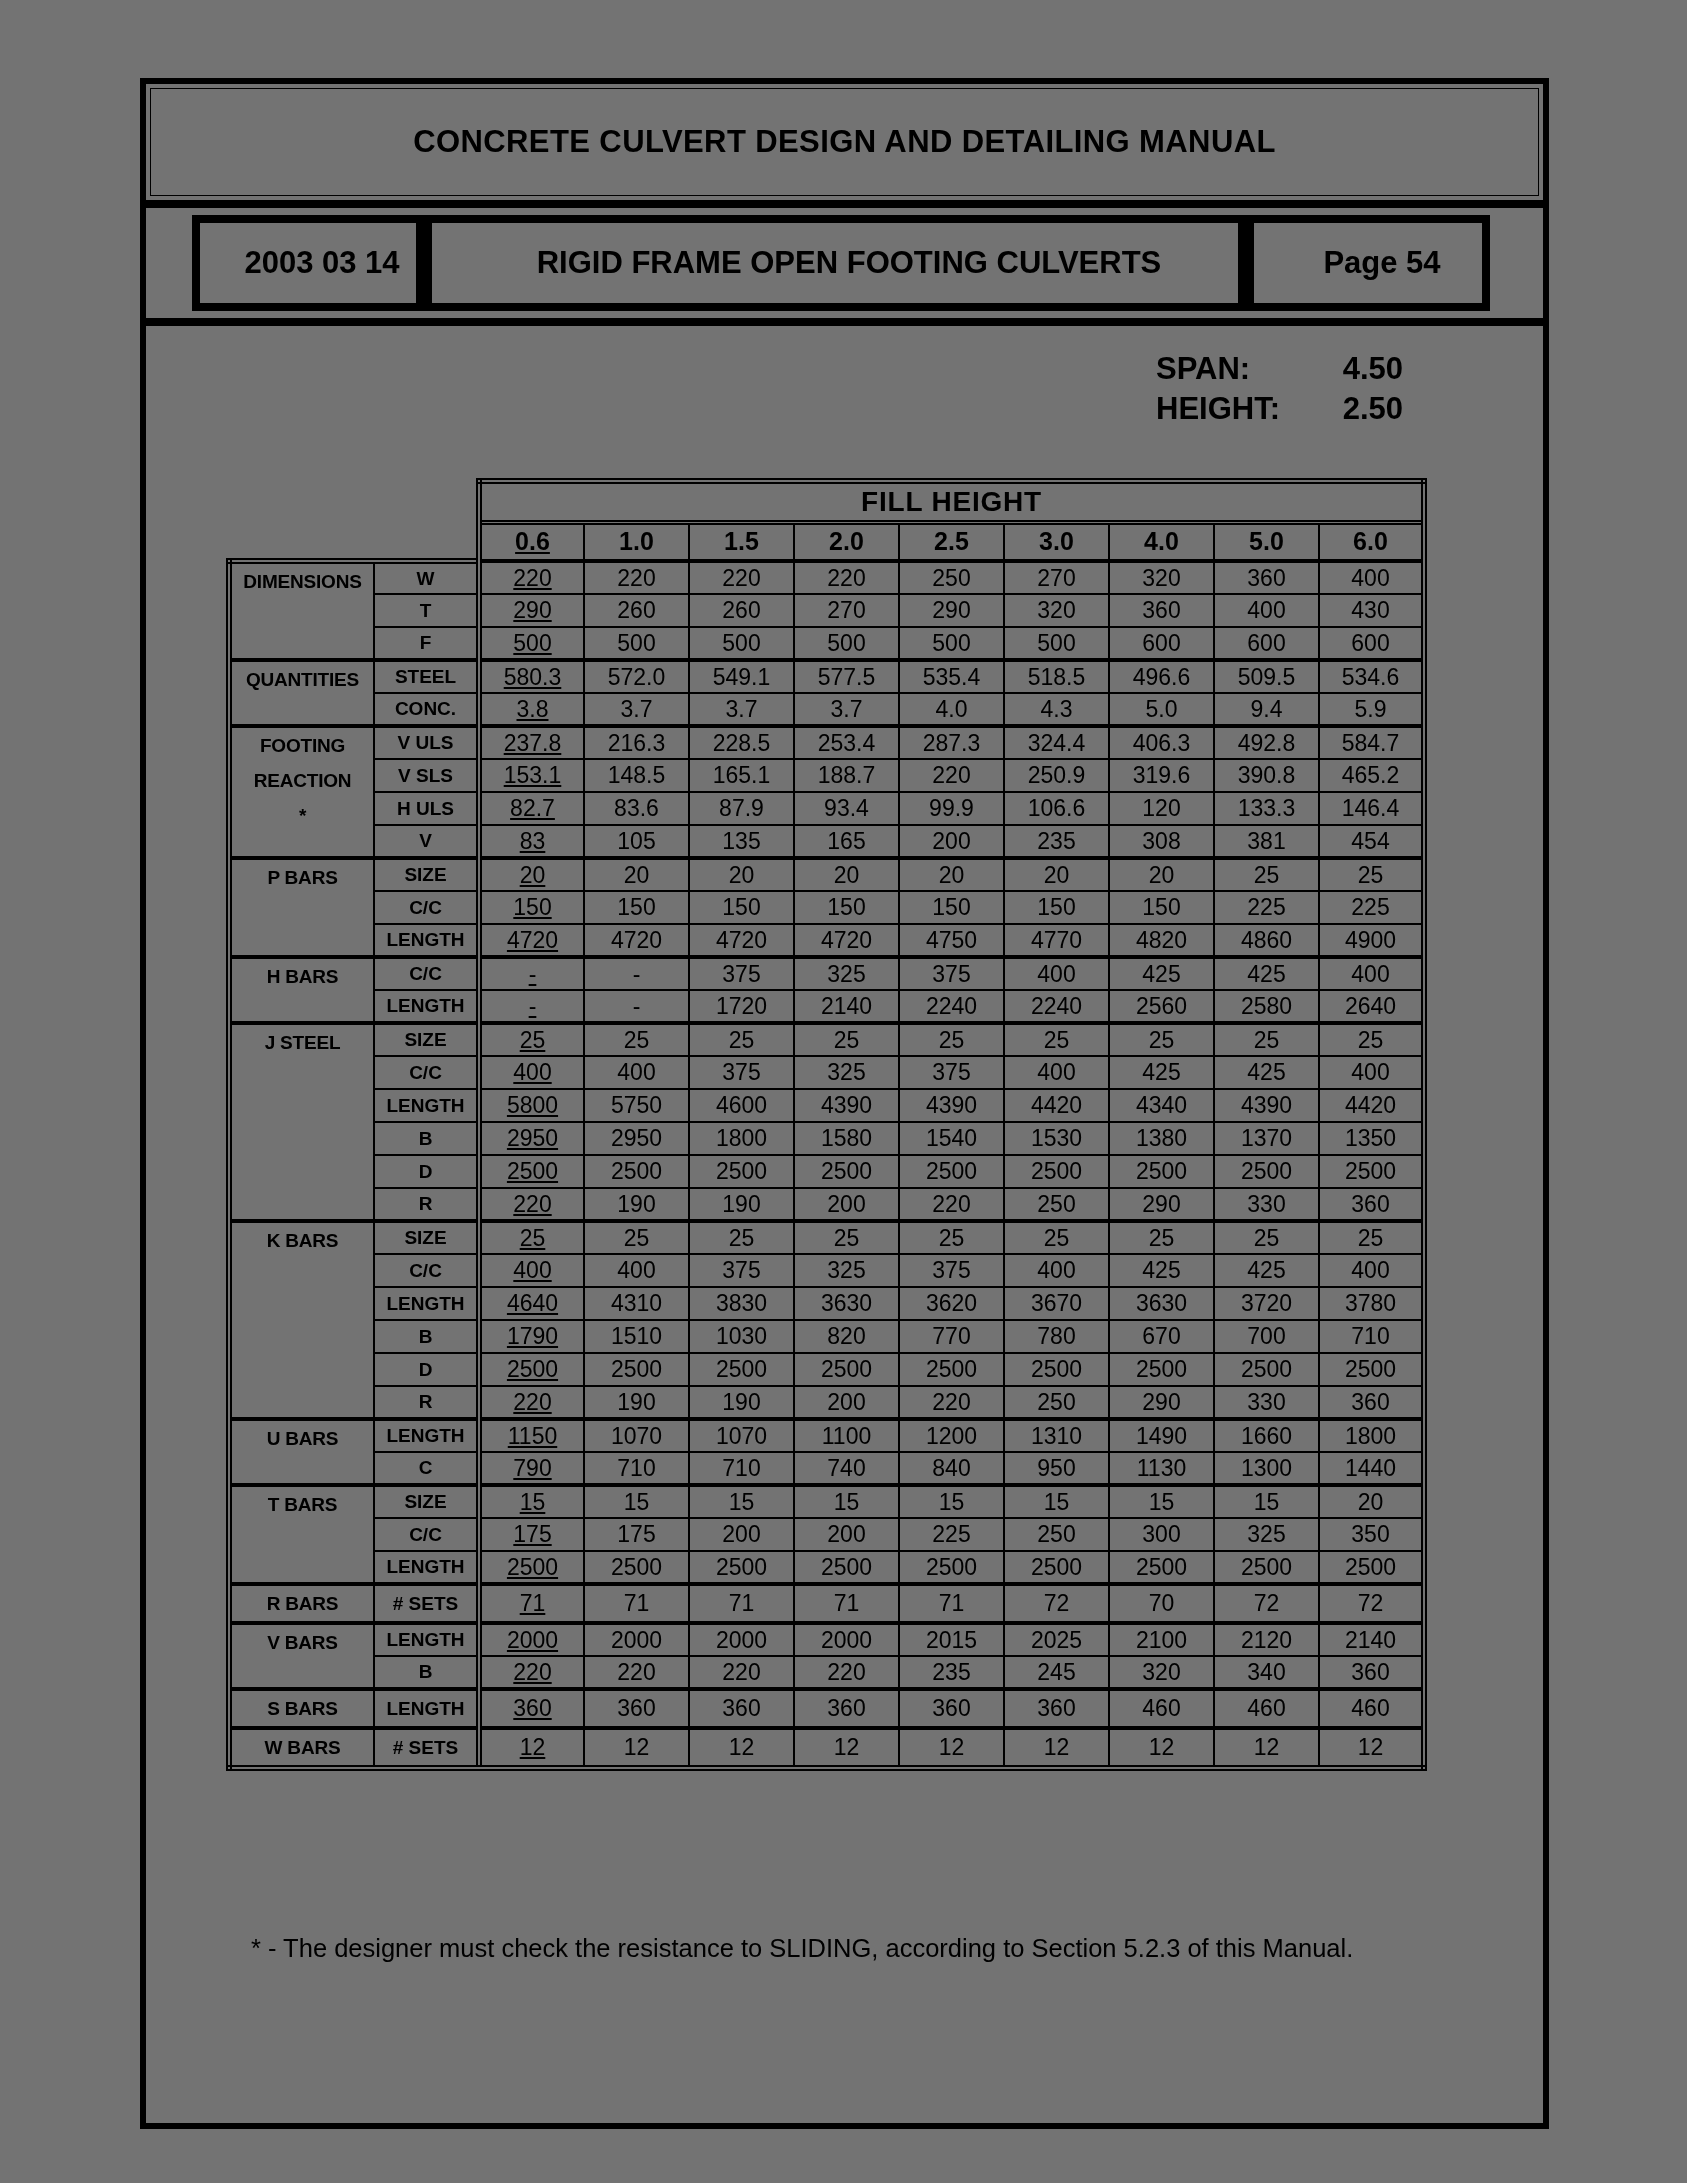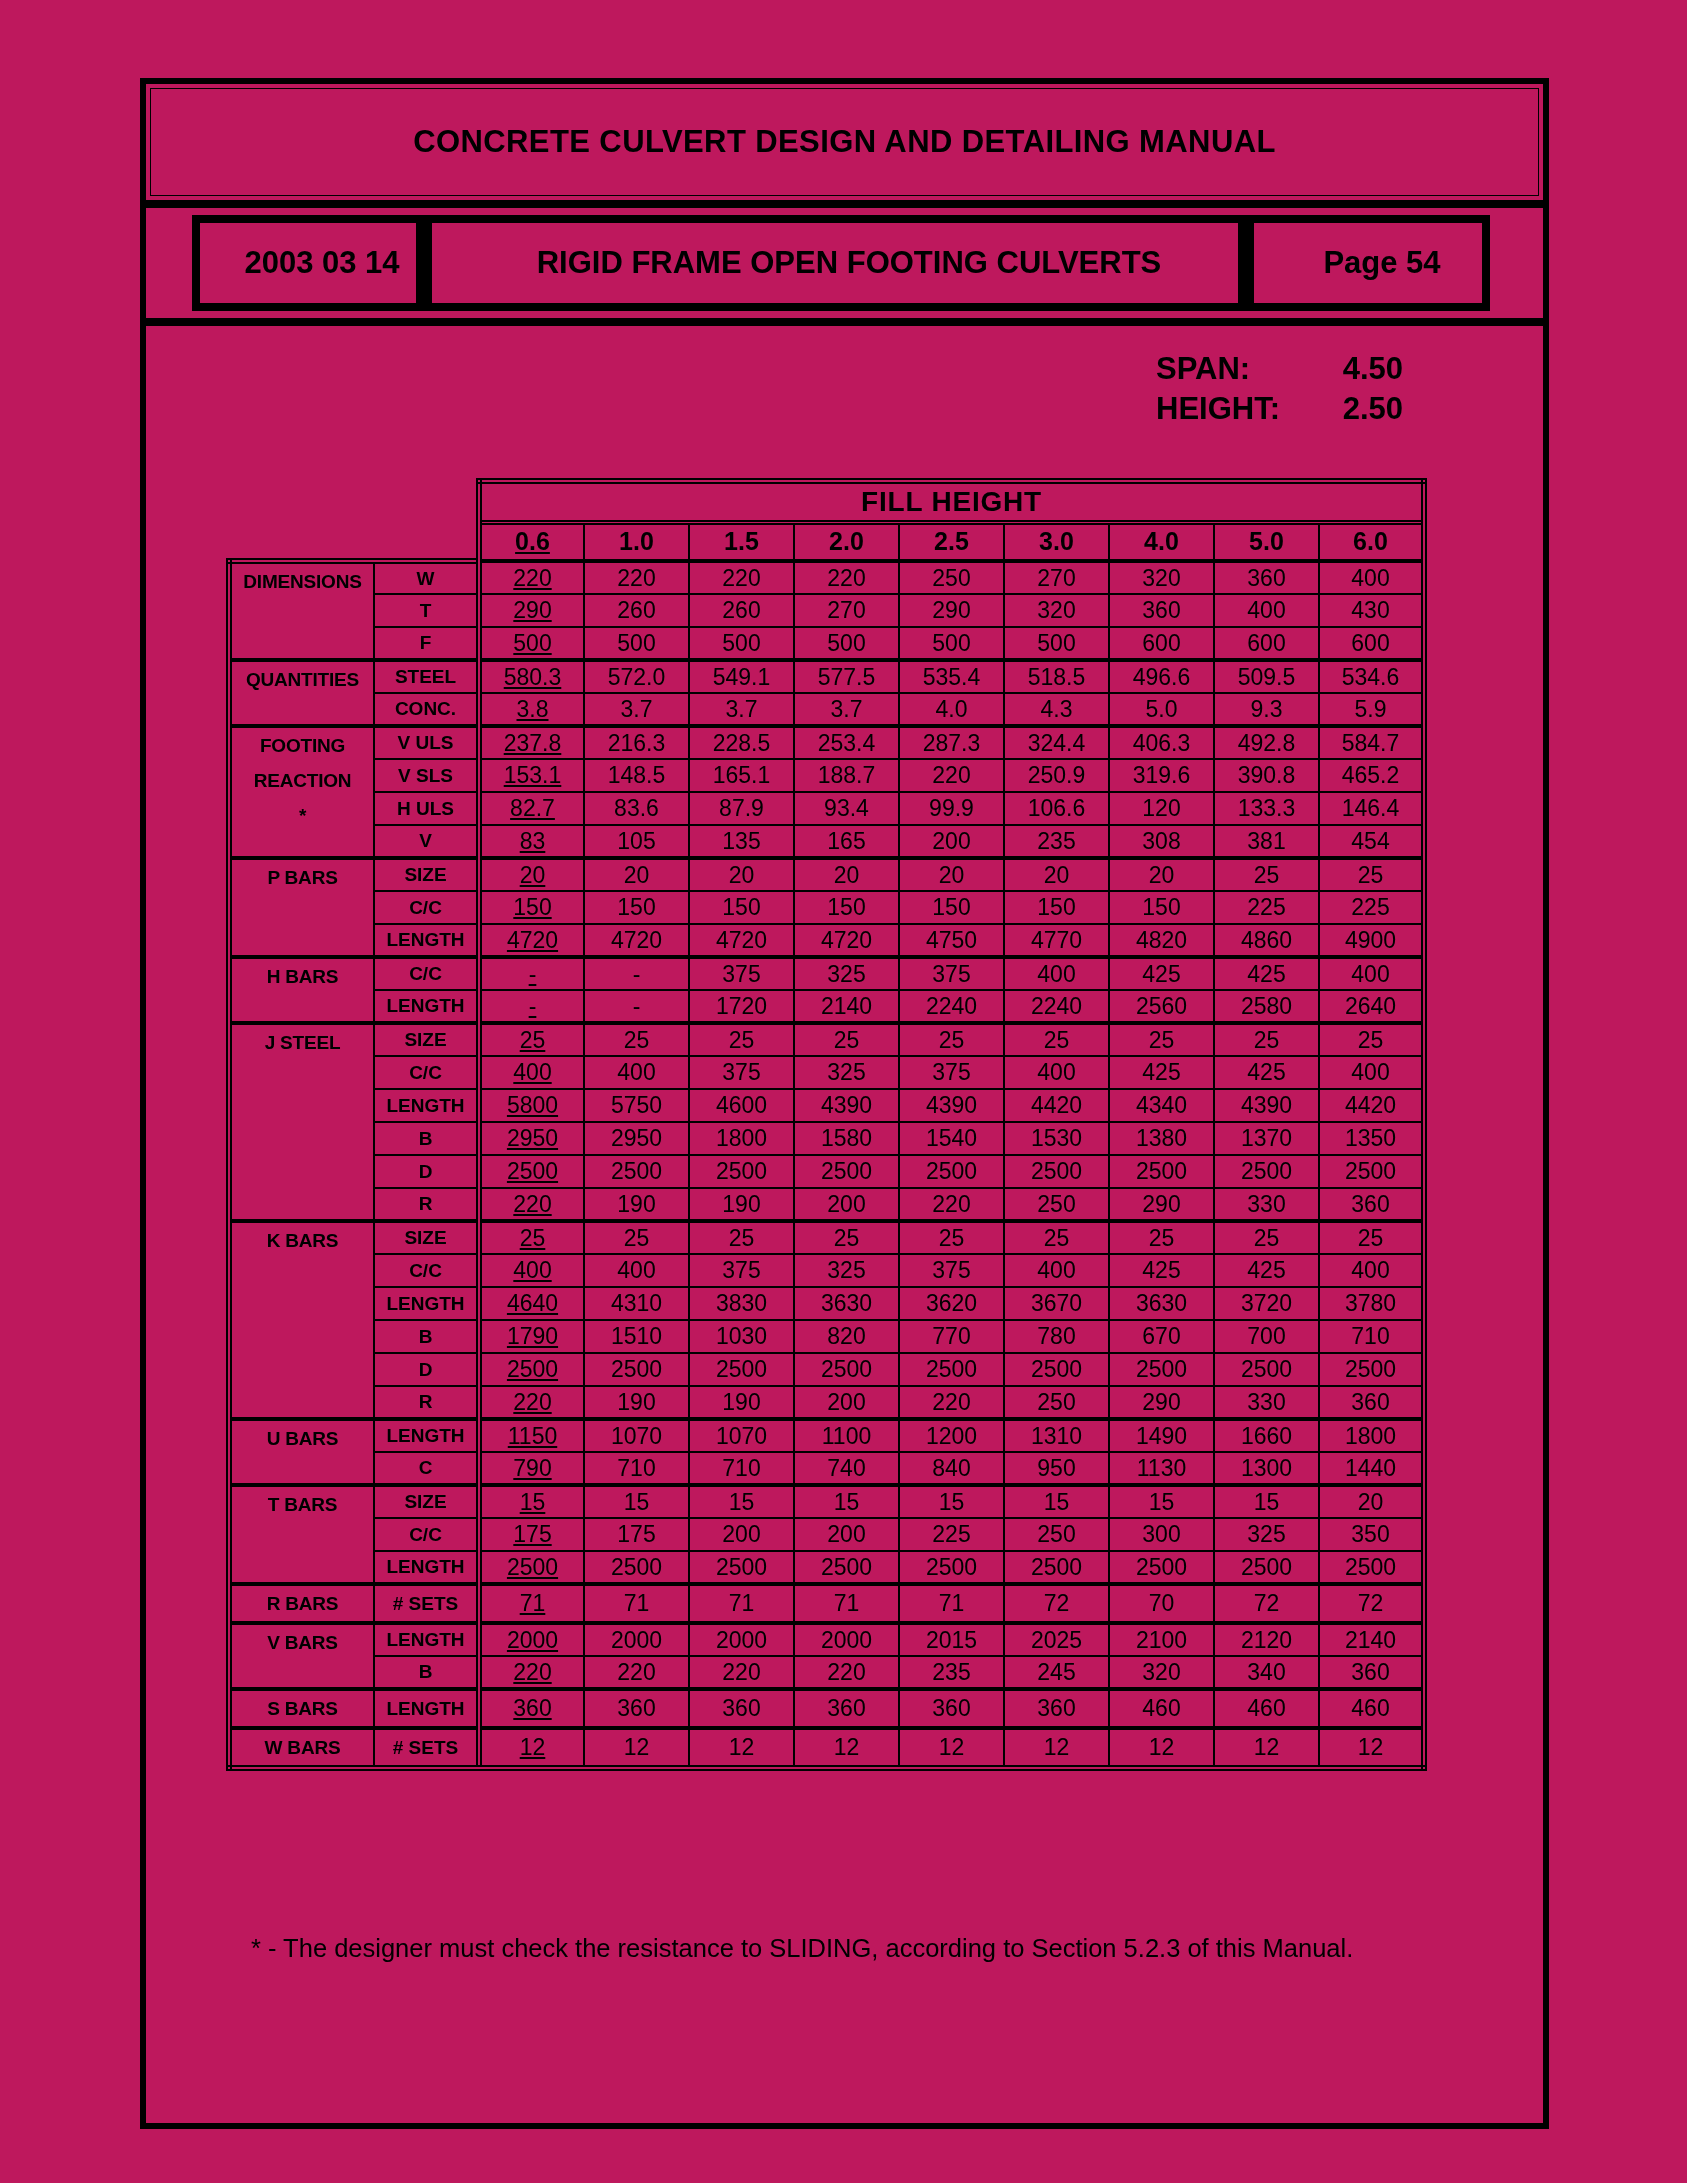--- a/index.html
+++ b/index.html
@@ -1,21 +1,21 @@
 <!DOCTYPE html>
 <html style="font-size:13px"><head>
 <meta charset="utf-8">
 <style>
   * { margin: 0; padding: 0; box-sizing: border-box; }
   html, body { background: #ffffff; }
   .page {
     position: relative;
     width: 1687px;
     height: 2183px;
-    background: #be185d;
+    background: #737373;
     color: #000;
     font-family: "Liberation Sans", sans-serif;
     overflow: hidden;
   }
   .frame {
     position: absolute;
     left: 140px; top: 78px;
     width: 1409px; height: 2051px;
     border: 6.6px solid #000;
   }
@@ -216,21 +216,21 @@
             </tr>
             <tr>
               <td class="sub">CONC.</td>
               <td class="d dgl">3.8</td>
               <td class="d">3.7</td>
               <td class="d">3.7</td>
               <td class="d">3.7</td>
               <td class="d">4.0</td>
               <td class="d">4.3</td>
               <td class="d">5.0</td>
-              <td class="d">9.3</td>
+              <td class="d">9.4</td>
               <td class="d dgr">5.9</td>
             </tr>
             <tr>
               <td class="glabel gsep" rowspan="4">
                 <div class="glline">FOOTING</div>
                 <div class="glline">REACTION</div>
                 <div class="glline">*</div>
               </td>
               <td class="sub gsep">V ULS</td>
               <td class="d dgl gsep">237.8</td>

